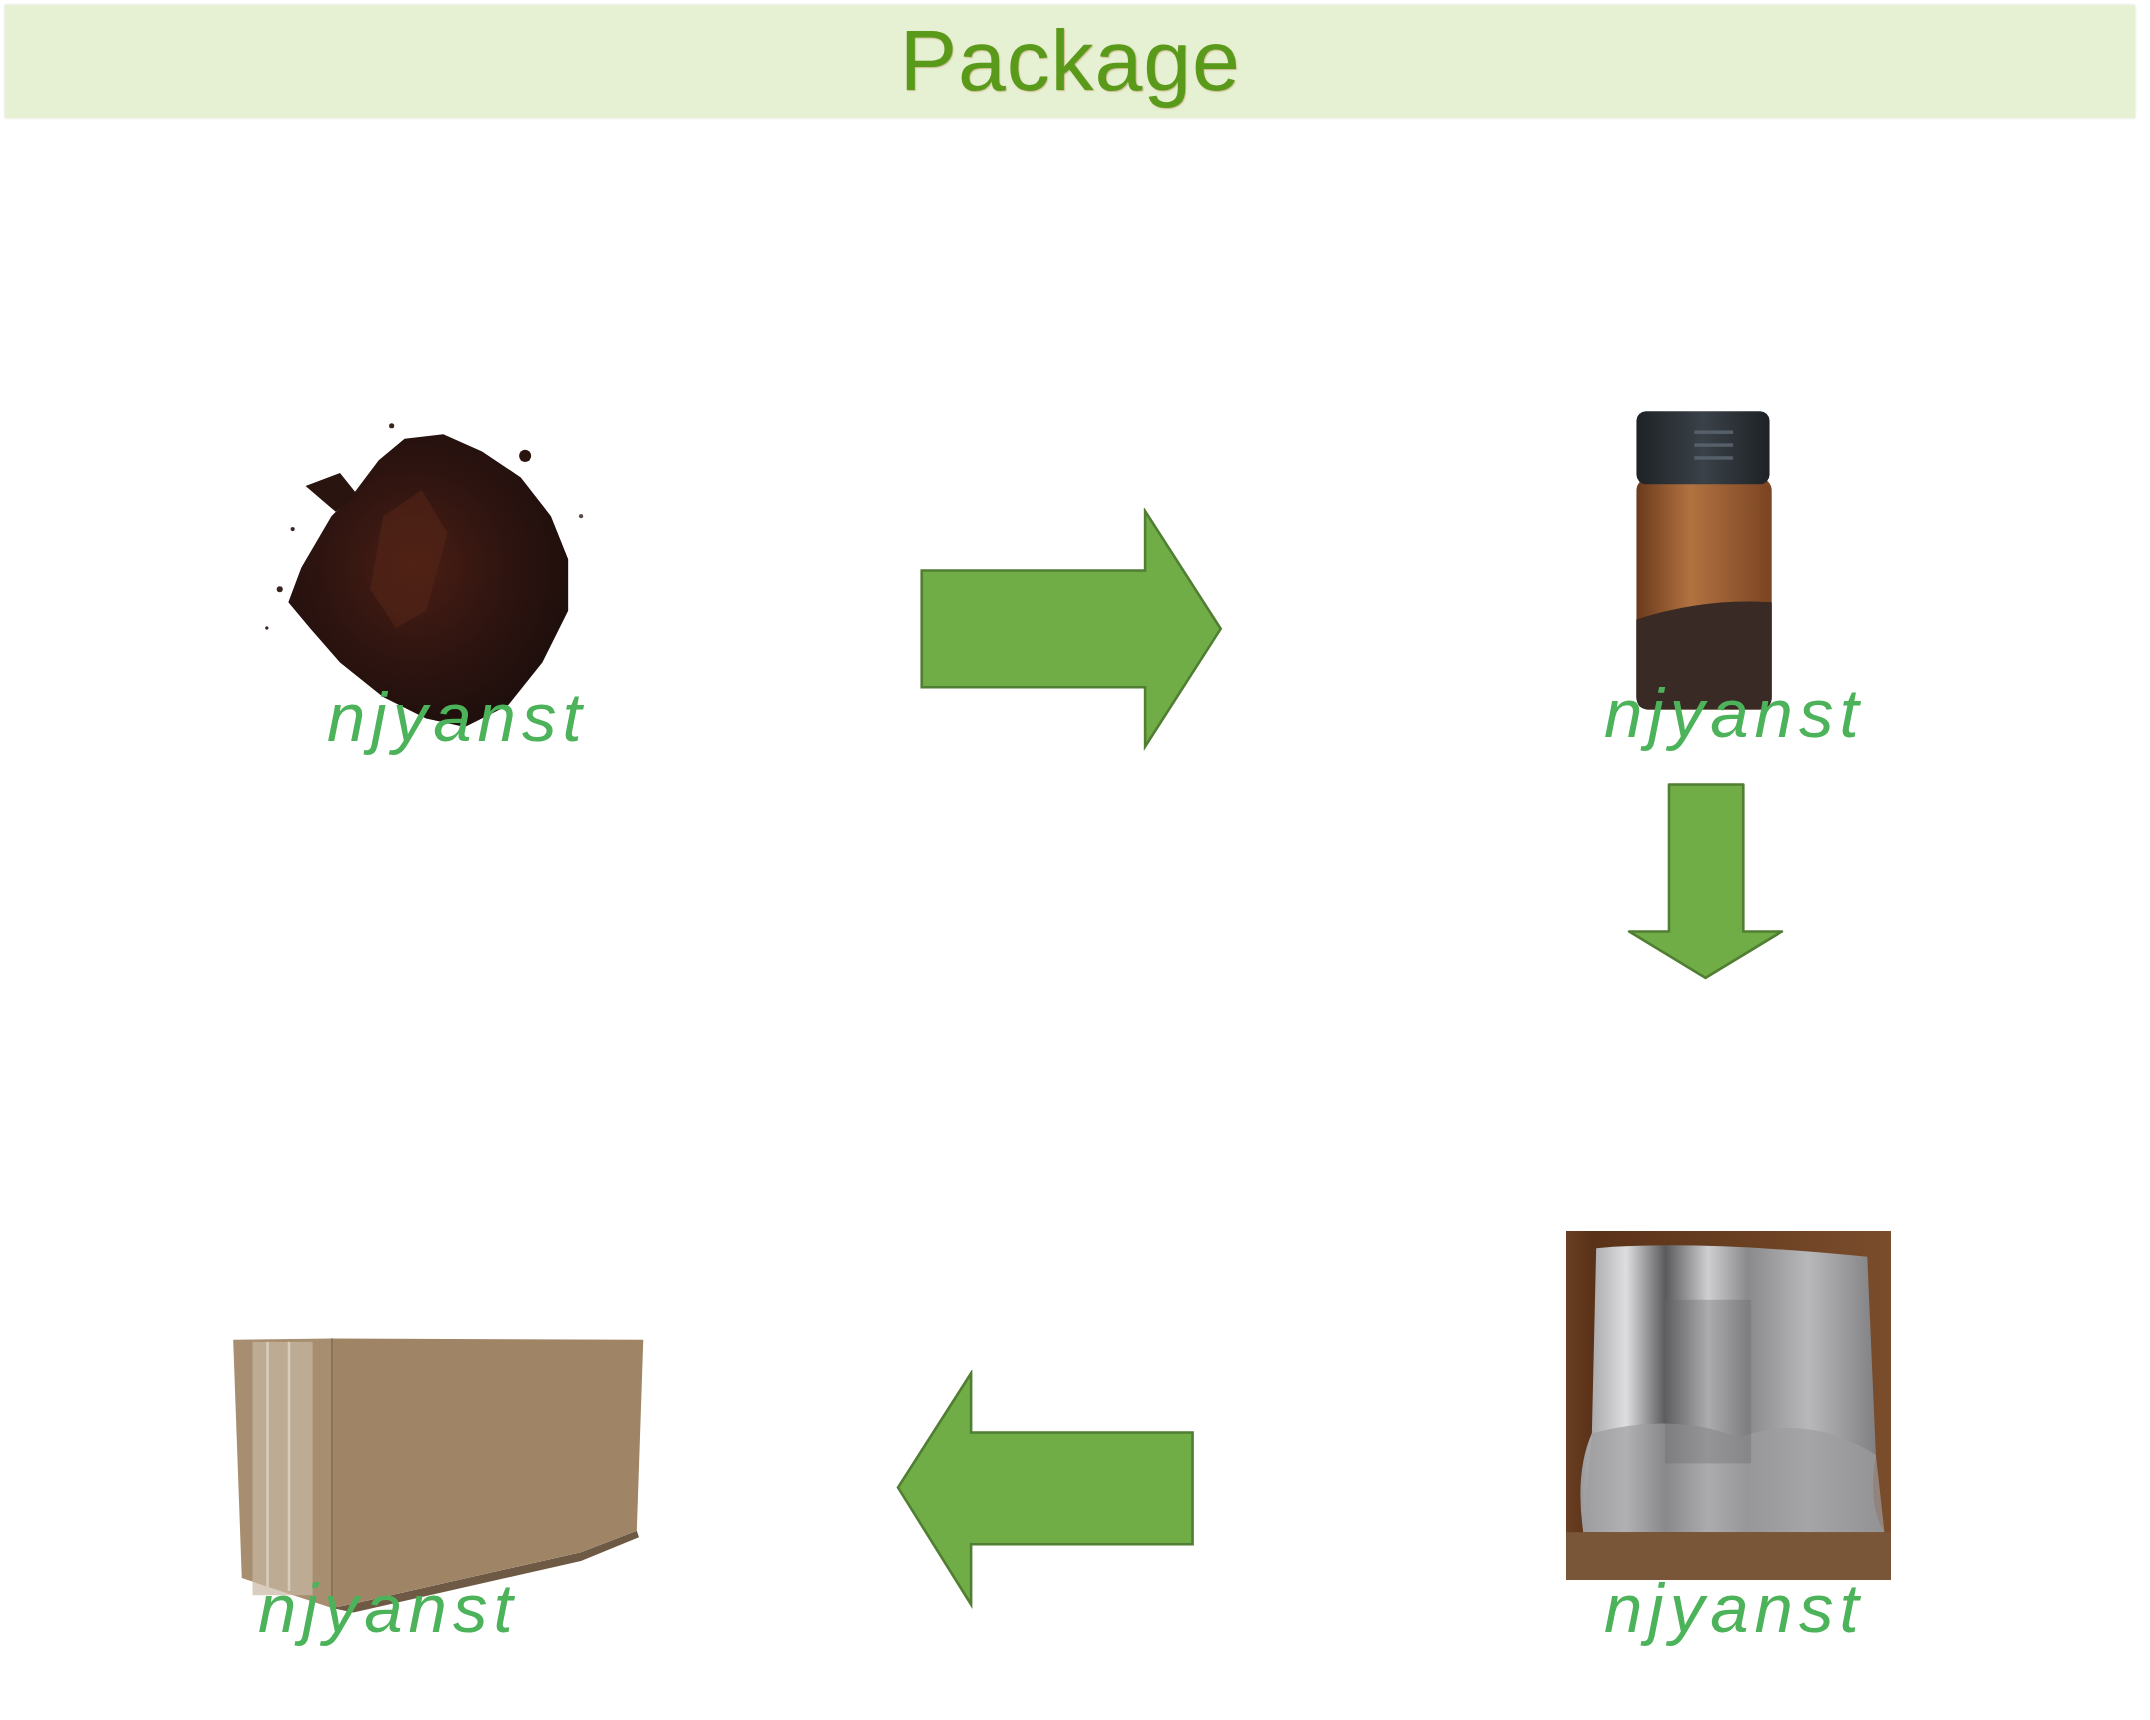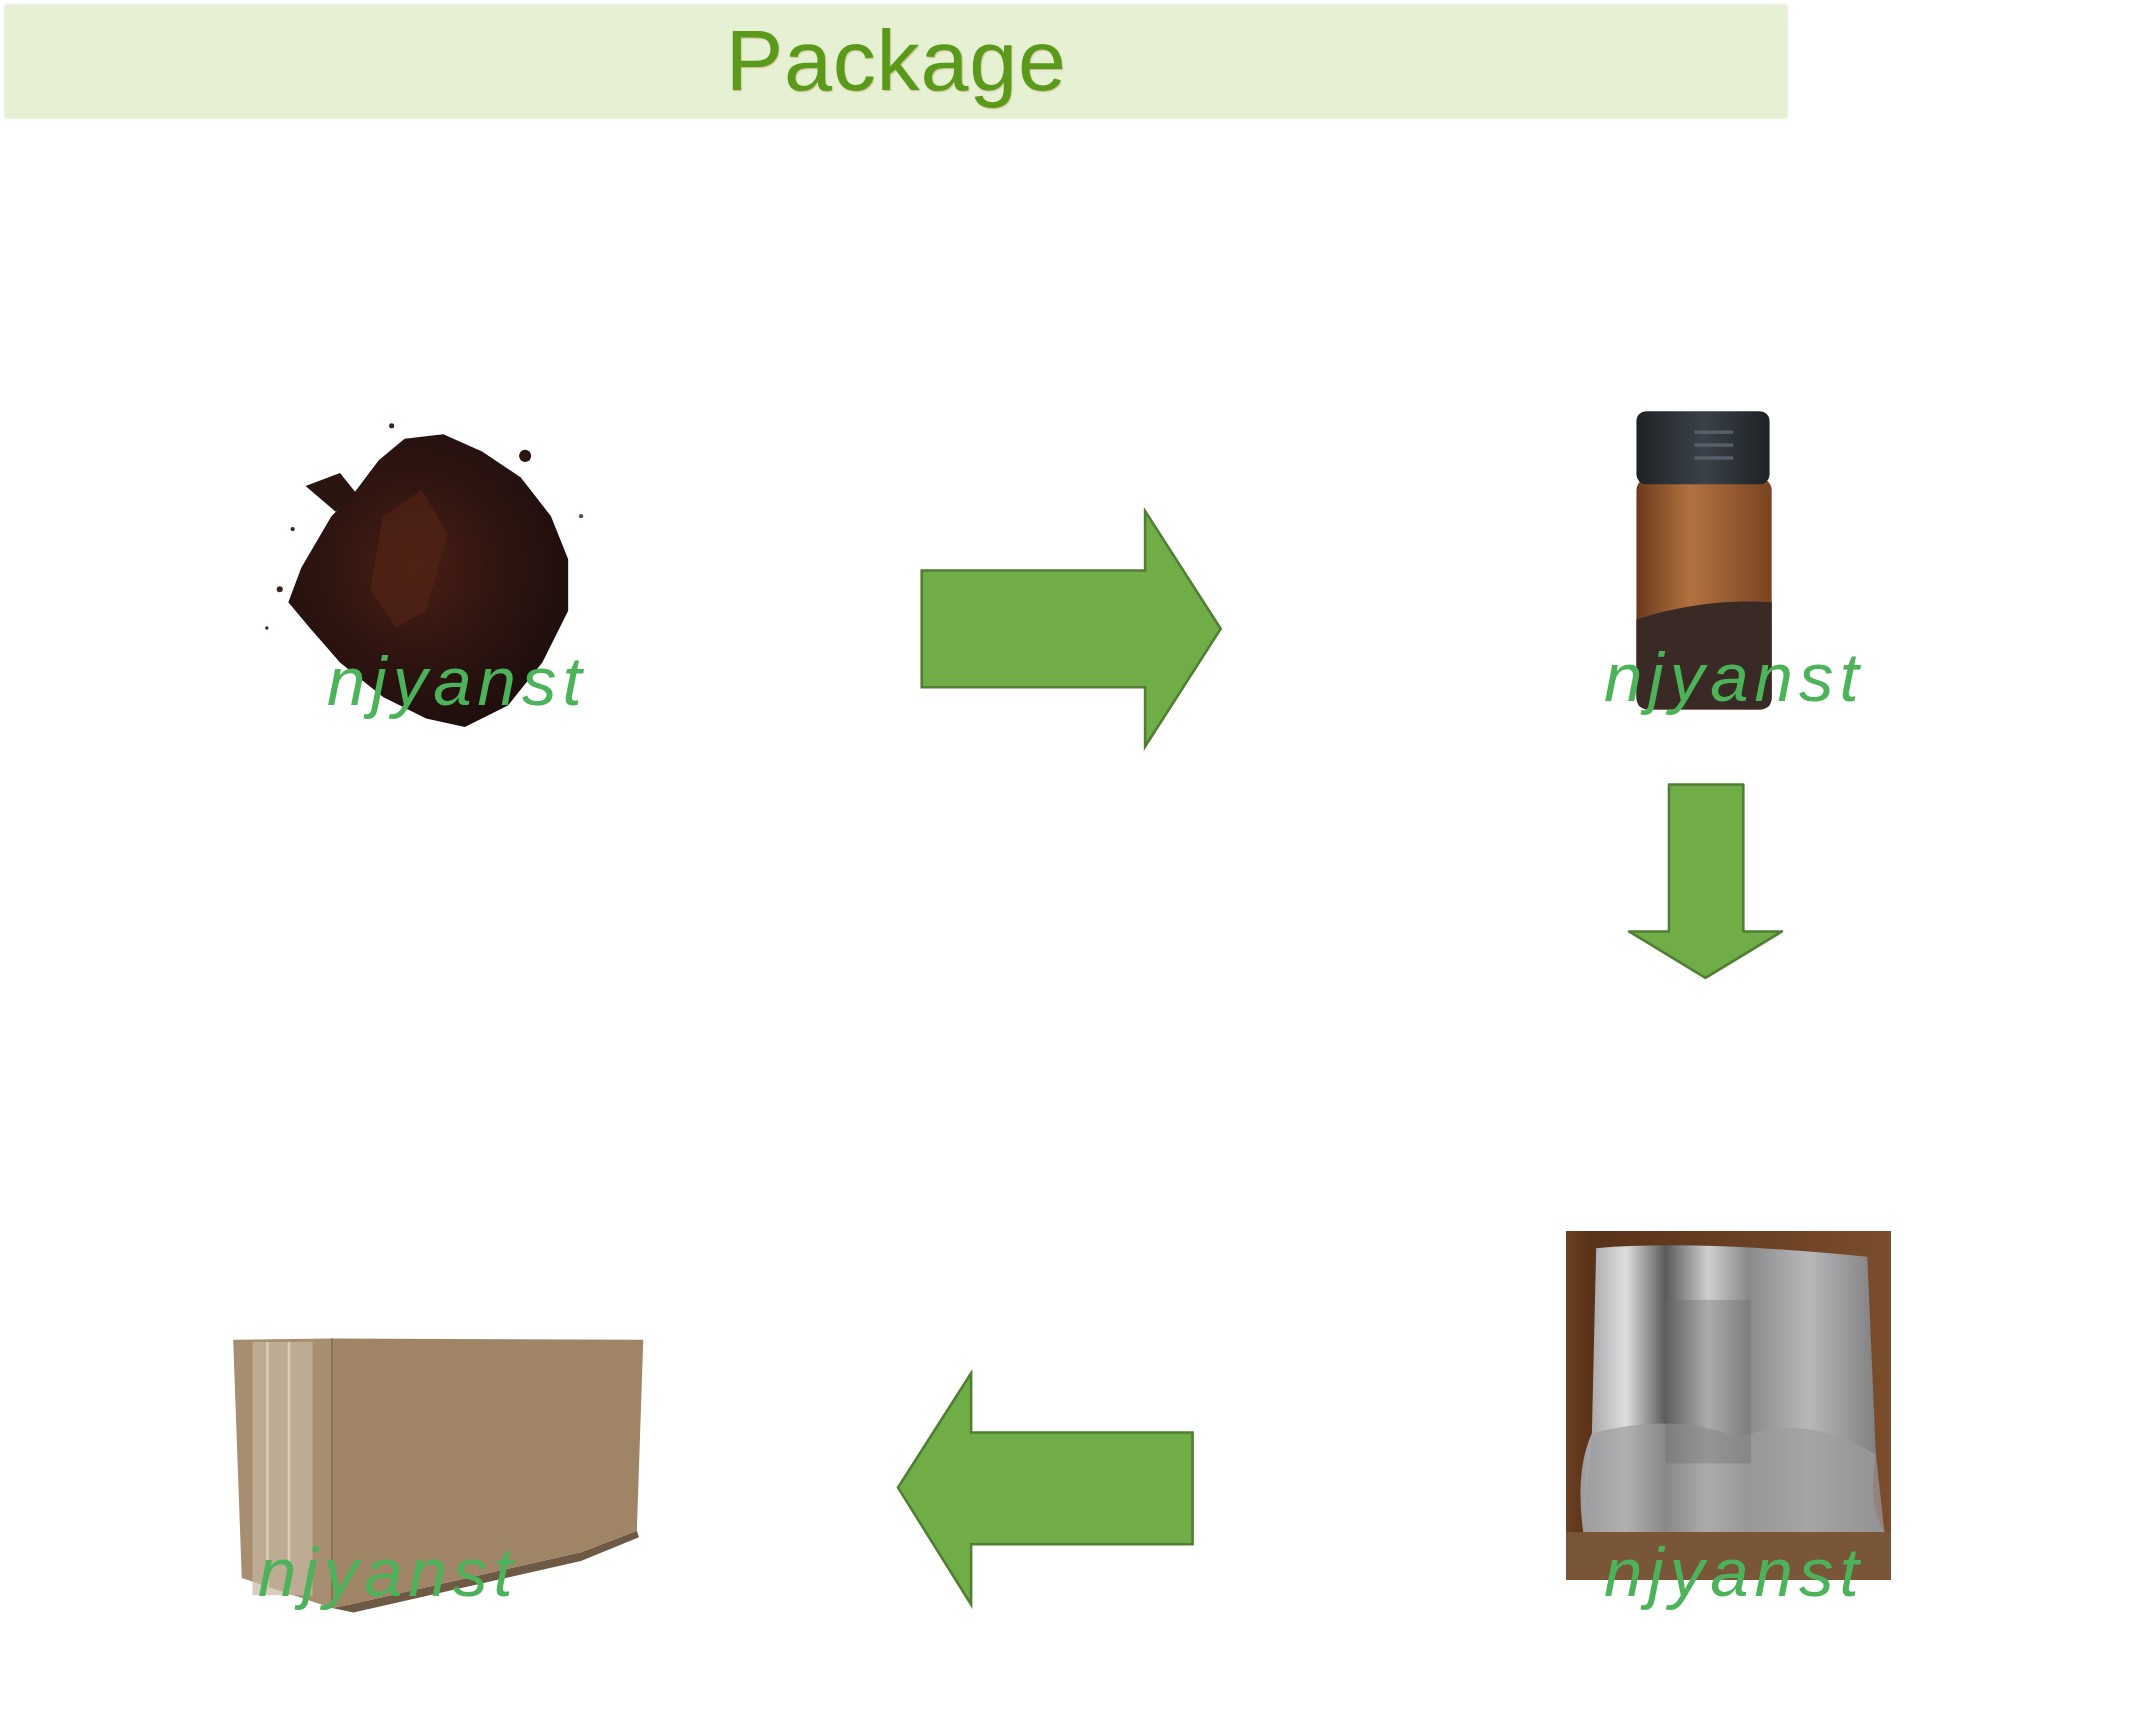--- a/index.html
+++ b/index.html
@@ -1,25 +1,25 @@
 <!DOCTYPE html>
 <html style="font-size:6.9px"><head>
 <meta charset="utf-8">
 <style>
   html, body { margin:0; padding:0; background:#ffffff; }
   body { width:2151px; height:1721px; position:relative; overflow:hidden;
          font-family:"Liberation Sans", sans-serif; }
-  .header { position:absolute; left:5.2px; top:5.2px; width:1782px; height:113px;
+  .header { position:absolute; left:5.2px; top:5.2px; width:2130px; height:113px;
             background:#e6f0d2; box-shadow:0 0 2.6px #d8dccf; }
   .title { position:absolute; left:0; right:0; top:3.4px; text-align:center;
            font-size:86px; line-height:103px; color:#5a9a1a;
            text-shadow:0.9px 0.9px 1.3px #c9b98a; letter-spacing:0.9px; }
   .shape { position:absolute; }
   .watermark { position:absolute; font-family:"Liberation Sans", sans-serif; font-style:italic;
-               font-size:69px; line-height:73px; color:#4cb35a; letter-spacing:6px; }
+               font-size:69px; line-height:73px; color:#4cb35a; letter-spacing:6px;margin-top:36px; }
 
   
   .powder { position:absolute; left:241px; top:387px; width:353px; height:353px; }
   
   .bottle { position:absolute; left:1630px; top:396px; width:146px; height:318px; }
   
   .foil { position:absolute; left:1566px; top:1231px; width:325px; height:349px; overflow:hidden;
           background:linear-gradient(90deg,#6a3f22 0%,#5a3218 8%,#7a4d2c 100%); }
   
   .box { position:absolute; left:224px; top:1329px; width:422px; height:292px; }

